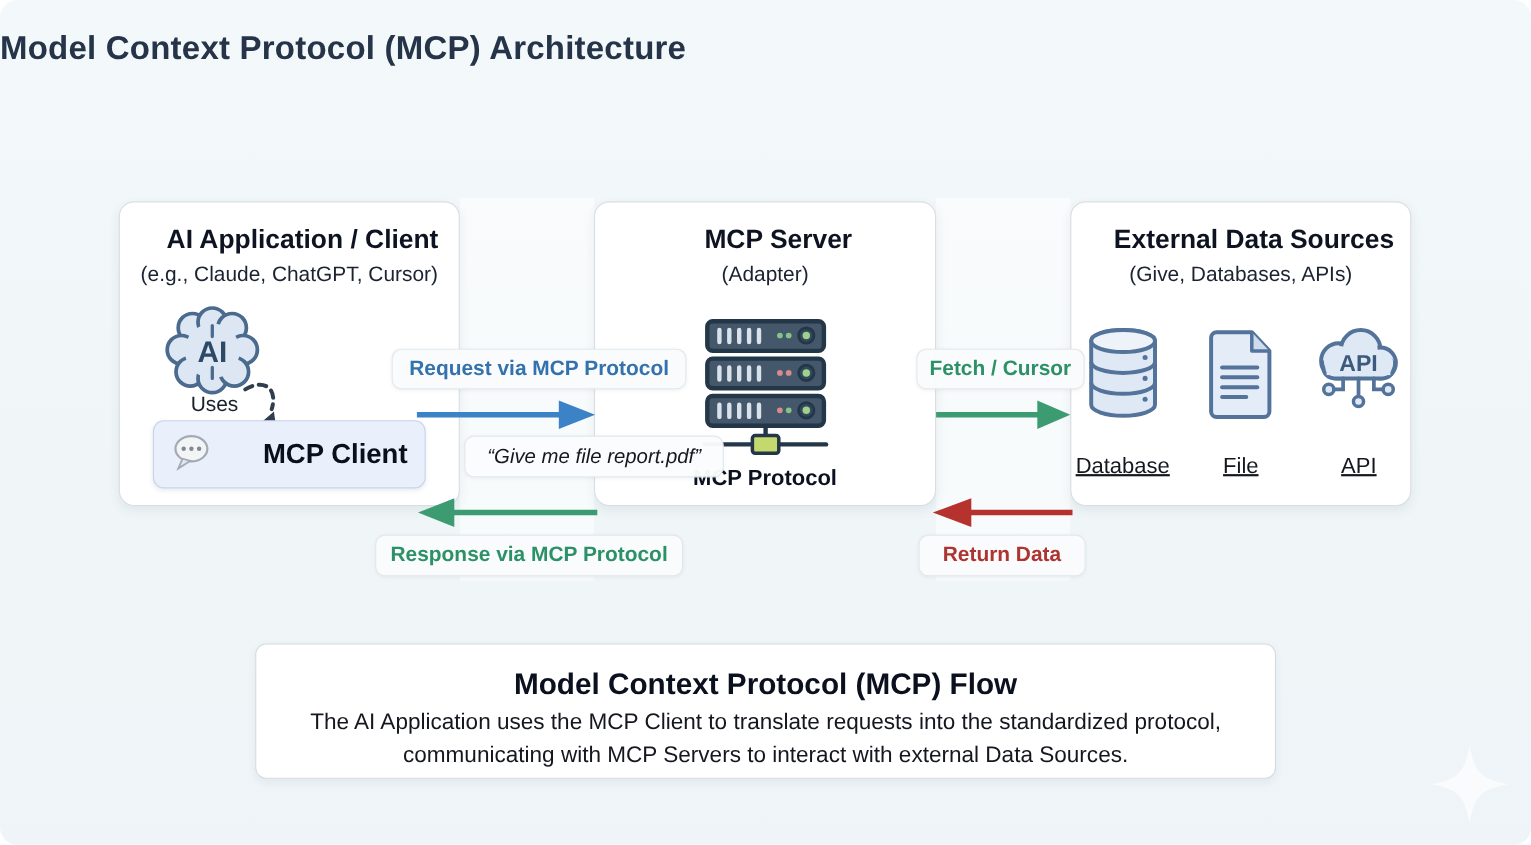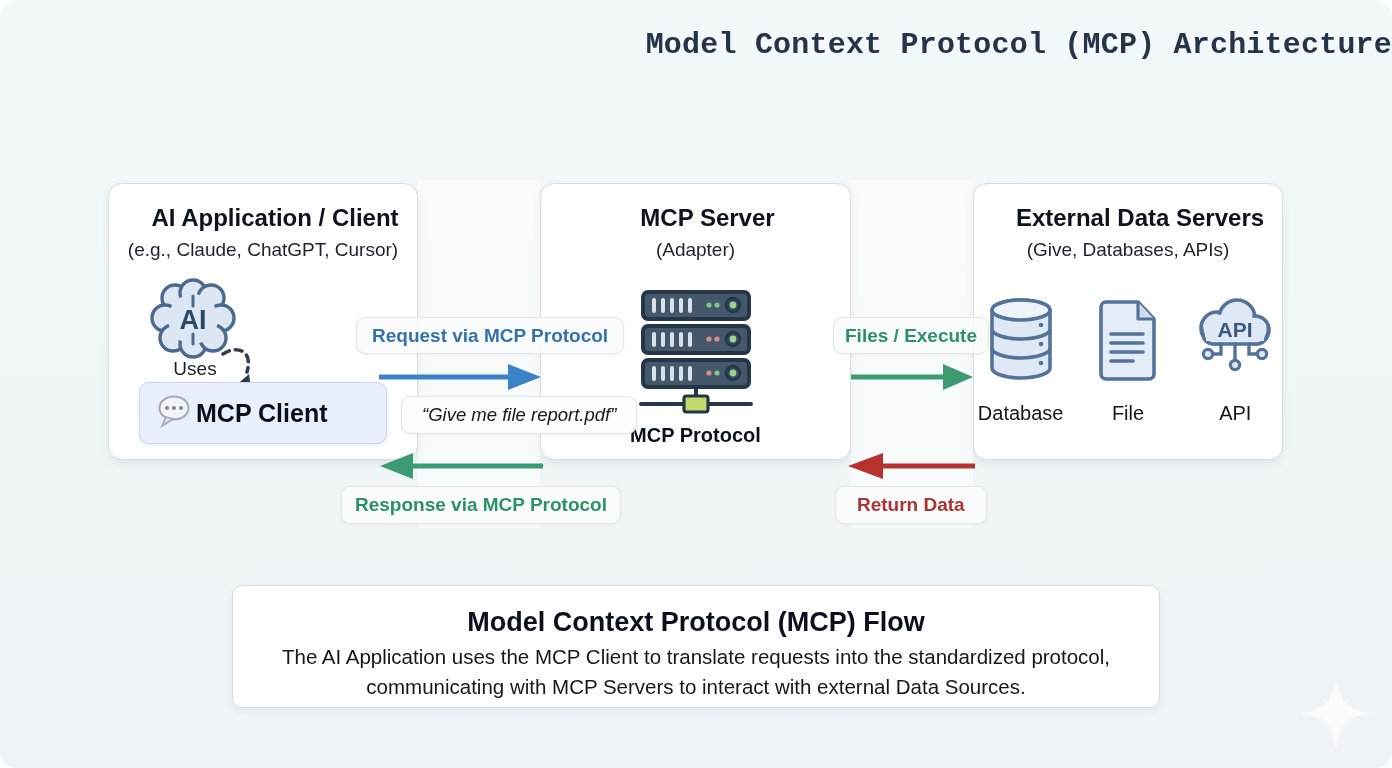--- a/index.html
+++ b/index.html
@@ -7,23 +7,22 @@
     width:1392px; height:768px; background:#ffffff;
     font-family:"Liberation Sans", sans-serif; overflow:hidden;
   }
   .frame {
     position:relative; width:1392px; height:768px;
     background:linear-gradient(180deg,#f3f8fa 0%,#f0f6f8 60%,#eef4f7 100%);
     border-radius:16px; overflow:hidden;
   }
   .main-title {
     position:absolute; top:28px; left:0; width:100%;
-    text-align:right; font-size:30px; font-weight:700; color:#263449;
+    text-align:left; font-size:30px; font-weight:700; color:#263449;
     letter-spacing:0.2px;
-    font-family:Liberation Mono, monospace;
   }
   
   .band { position:absolute; top:180px; height:348px; background:rgba(255,255,255,0.5); }
   .band.b1 { left:418px; width:122px; }
   .band.b2 { left:851px; width:122px; }
 
   
   .box {
     position:absolute; top:183px; height:277px; background:#ffffff;
     border:1.5px solid #d9dee4; border-radius:14px;
@@ -41,53 +40,54 @@
   
   .brain-wrap { position:absolute; left:36px; top:94px; }
   .uses-label { position:absolute; left:40px; top:174px; width:92px; text-align:center;
                 font-size:19px; color:#17202c; }
   .dashed-arrow { position:absolute; left:110px; top:160px; }
   .mcp-client-pill {
     position:absolute; left:30px; top:198px; width:248px; height:62px;
     background:#e9effb; border:1.5px solid #c7d4ea; border-radius:10px;
     display:flex; align-items:center; padding-left:16px;
     box-shadow:0 2px 4px rgba(60,80,110,0.10);
+    gap:43px;
   }
   .mcp-client-pill .label { font-size:25px; font-weight:700; color:#0a0f1a; margin-left:4px; }
   
   .server-icon-wrap { position:absolute; left:92px; top:106px; }
   .server-protocol {
     position:absolute; left:0; top:240px; width:100%; text-align:center;
     font-size:20px; font-weight:700; color:#0c1120;
   }
   
   .sources-row {
     position:absolute; left:0; top:112px; width:100%;
     display:flex; justify-content:center; align-items:flex-end; gap:14px;
   }
   .source-col { display:flex; flex-direction:column; align-items:center; width:96px; }
-  .source-col .s-label { margin-top:16px; font-size:20px; color:#14171d; }
+  .source-col .s-label { margin-top:26px; font-size:20px; color:#14171d;text-decoration:underline; }
 
   
   .arrow { position:absolute; }
   .a-request  { left:378px; top:363px; }
   .a-fetch    { left:850px; top:363px; }
   .a-response { left:378px; top:452px; }
   .a-return   { left:846px; top:452px; }
 
   
   .pill {
     position:absolute; display:inline-flex; align-items:center; justify-content:center;
     background:rgba(249,251,252,0.95); border:1.5px solid #e2e7ea; border-radius:9px;
     box-shadow:0 1px 3px rgba(70,90,110,0.07);
     font-size:19px; font-weight:700; white-space:nowrap;
   }
   .pill.request  { left:356px; top:317px; height:37px; padding:0 15px; color:#3472ad;text-align:center; }
   .pill.fetch    { left:833px; top:317px; height:37px; padding:0 11px; color:#2d9167; }
-  .pill.quote    { left:401px; top:396px; height:38px; padding:12px 20px;
+  .pill.quote    { left:422px; top:396px; height:38px; padding:12px 20px;
                    font-weight:400; font-style:italic; font-size:18.5px; color:#15181d;
                    background:rgba(250,252,253,0.97); }
   .pill.response { left:341px; top:486px; height:38px; padding:0 13px; color:#2d9167; }
   .pill.return   { left:835px; top:486px; height:38px; padding:12px 21px; color:#ad3430; }
 
   
   .footer-box {
     position:absolute; left:232px; top:585px; width:928px; height:123px;
     background:#ffffff; border:1.5px solid #d6dbe1; border-radius:10px;
     box-shadow:0 3px 8px rgba(40,60,80,0.06);
@@ -197,21 +197,21 @@
         <line x1="63" y1="97" x2="63" y2="108" stroke="#233749" stroke-width="4"></line>
         <line x1="8" y1="114" x2="118" y2="114" stroke="#233749" stroke-width="4" stroke-linecap="round"></line>
         <rect x="51" y="106" width="24" height="16" rx="2.5" fill="#c3d96e" stroke="#233749" stroke-width="3.2"></rect>
       </svg>
     </div>
 
     <div class="server-protocol">MCP Protocol</div>
   </div>
 
   <div class="box sources">
-    <div class="box-title">External Data Servers</div>
+    <div class="box-title">External Data Sources</div>
     <div class="box-sub">(Give, Databases, APIs)</div>
 
     <div class="sources-row">
       <div class="source-col">
         <span>
           <svg width="72" height="86" viewBox="0 0 72 86">
             <path d="M7,14 a29,10 0 0 1 58,0 V72 a29,10 0 0 1 -58,0 Z" fill="#dfe9f5" stroke="#53739a" stroke-width="3.6"></path>
             <ellipse cx="36" cy="14" rx="29" ry="10" fill="#eef3fa" stroke="#53739a" stroke-width="3.6"></ellipse>
             <path d="M7,33 a29,10 0 0 0 58,0" fill="none" stroke="#53739a" stroke-width="3.6"></path>
             <path d="M7,52 a29,10 0 0 0 58,0" fill="none" stroke="#53739a" stroke-width="3.6"></path>
@@ -290,21 +290,21 @@
   </div>
   <div class="arrow a-return">
     <svg width="130" height="28" viewBox="0 0 130 28">
       <line x1="35" y1="14" x2="129" y2="14" stroke="#b5322e" stroke-width="5"></line>
       <polygon points="37,1 2,14 37,27" fill="#b5322e"></polygon>
     </svg>
   </div>
 
   <div class="pill request">Request via MCP Protocol</div>
   <div class="pill quote">“Give me file report.pdf”</div>
-  <div class="pill fetch">Files / Execute</div>
+  <div class="pill fetch">Fetch / Cursor</div>
   <div class="pill response">Response via MCP Protocol</div>
   <div class="pill return">Return Data</div>
 
   <div class="footer-box">
     <div class="footer-title">Model Context Protocol (MCP) Flow</div>
     <div class="footer-desc">The AI Application uses the MCP Client to translate requests into the standardized protocol, communicating with MCP Servers to interact with external Data Sources.</div>
   </div>
 
   <div class="sparkle">
     <svg width="72" height="72" viewBox="0 0 72 72">

